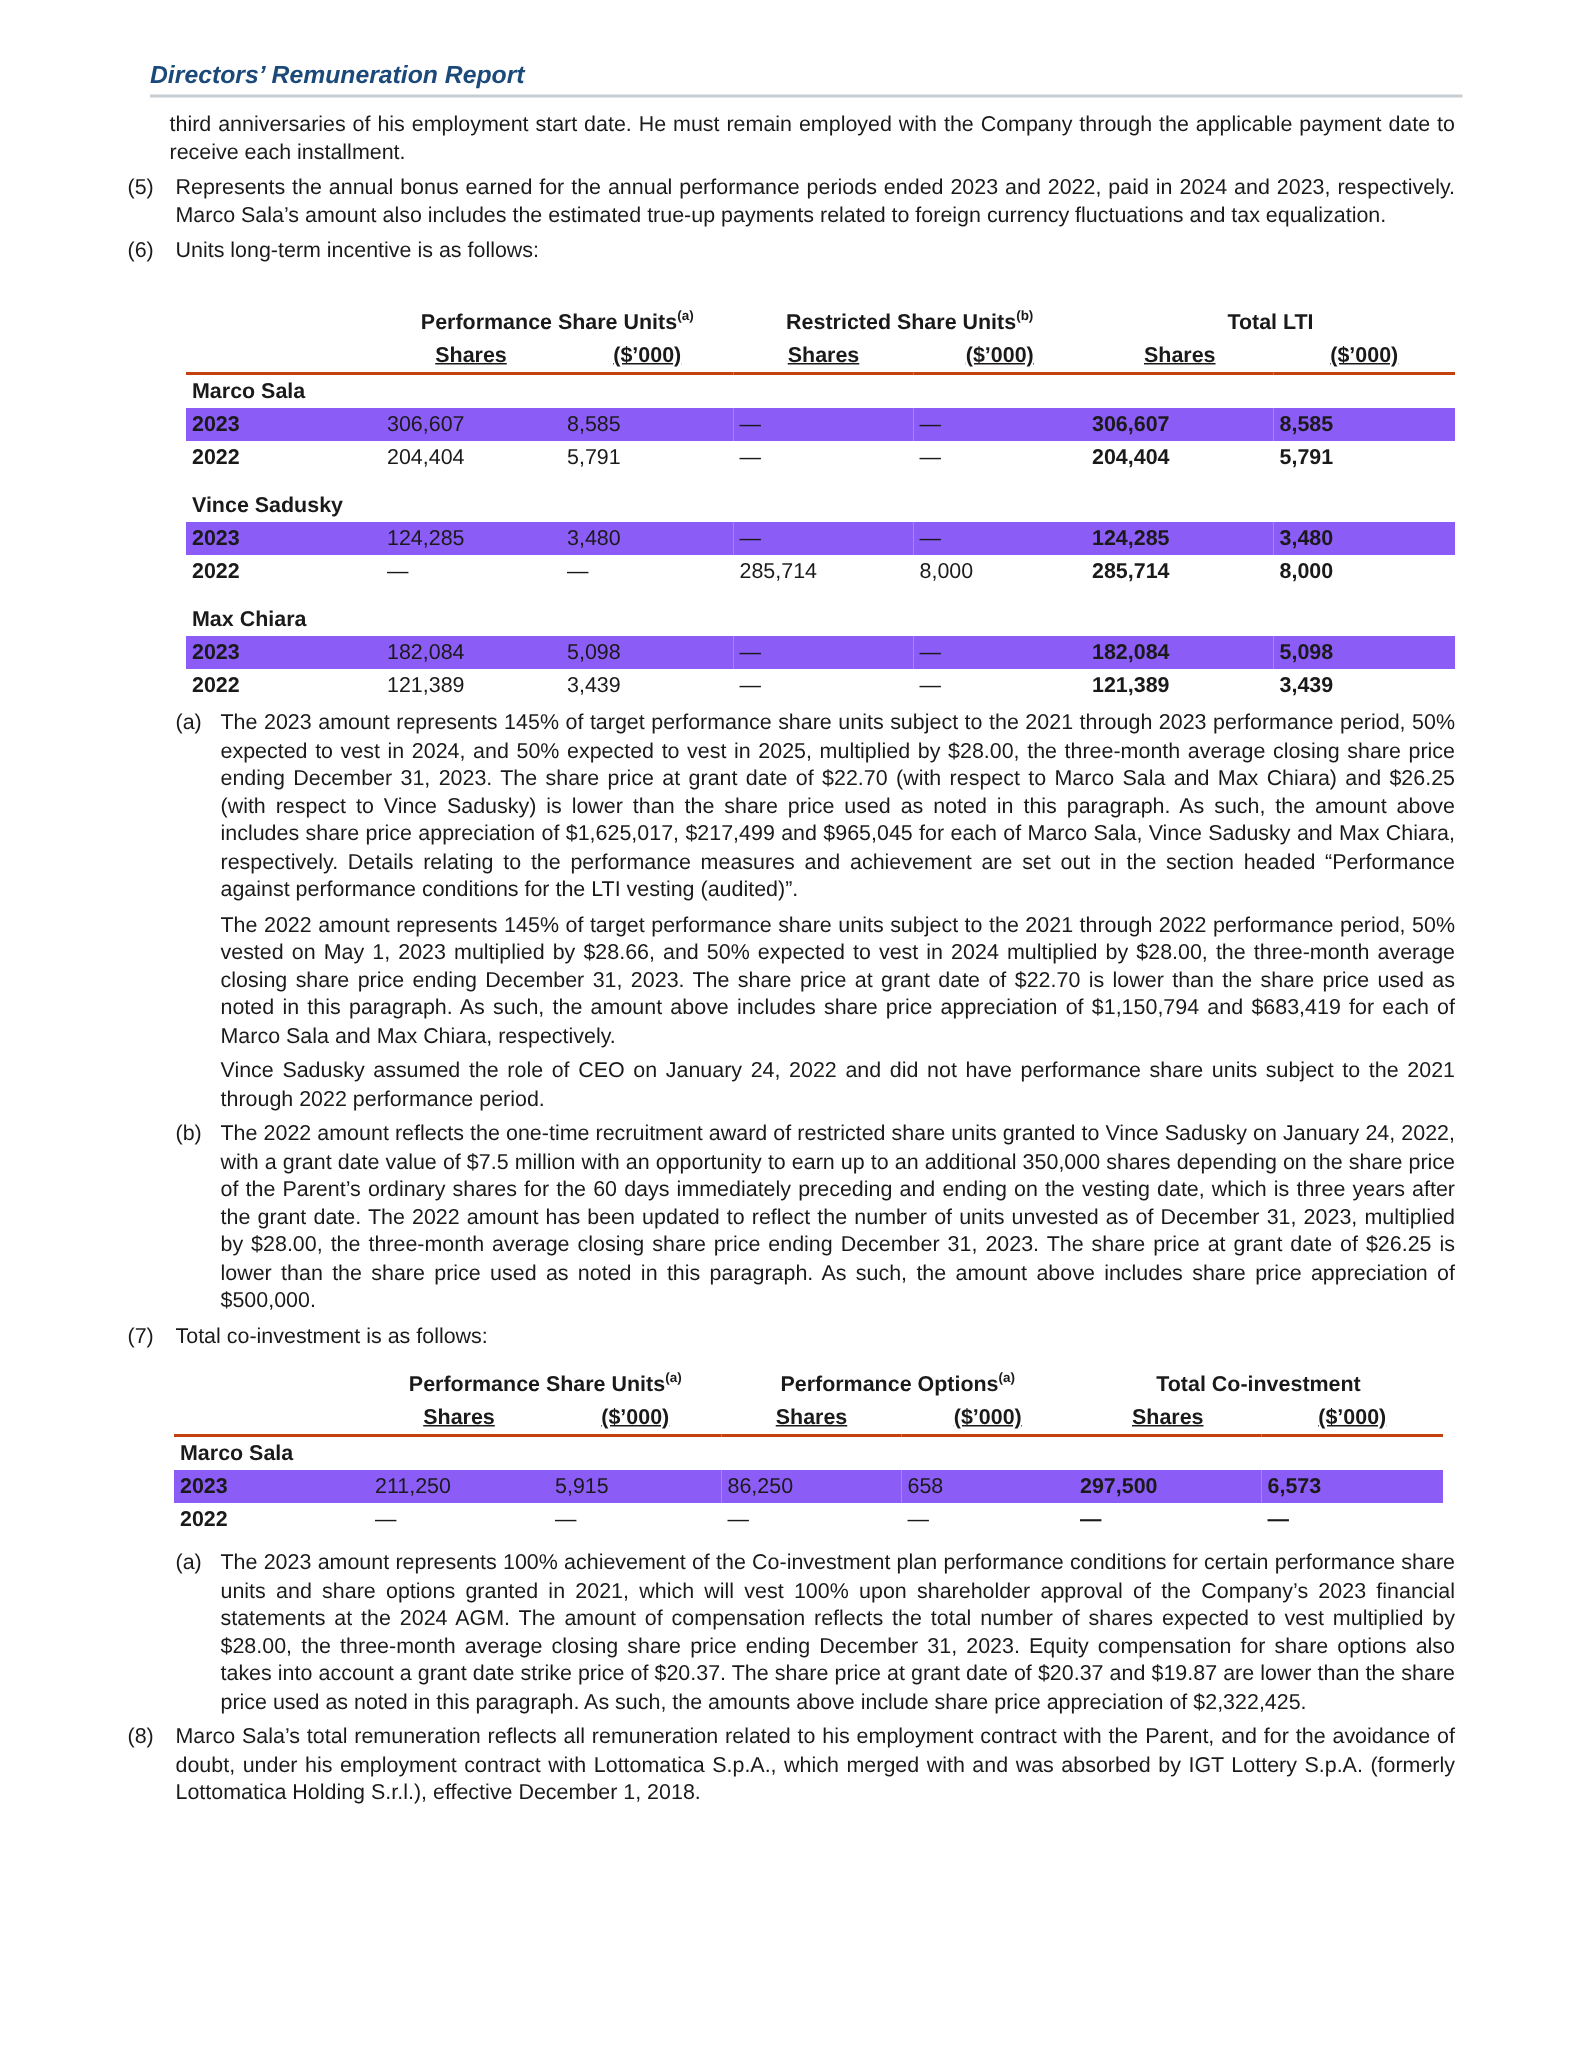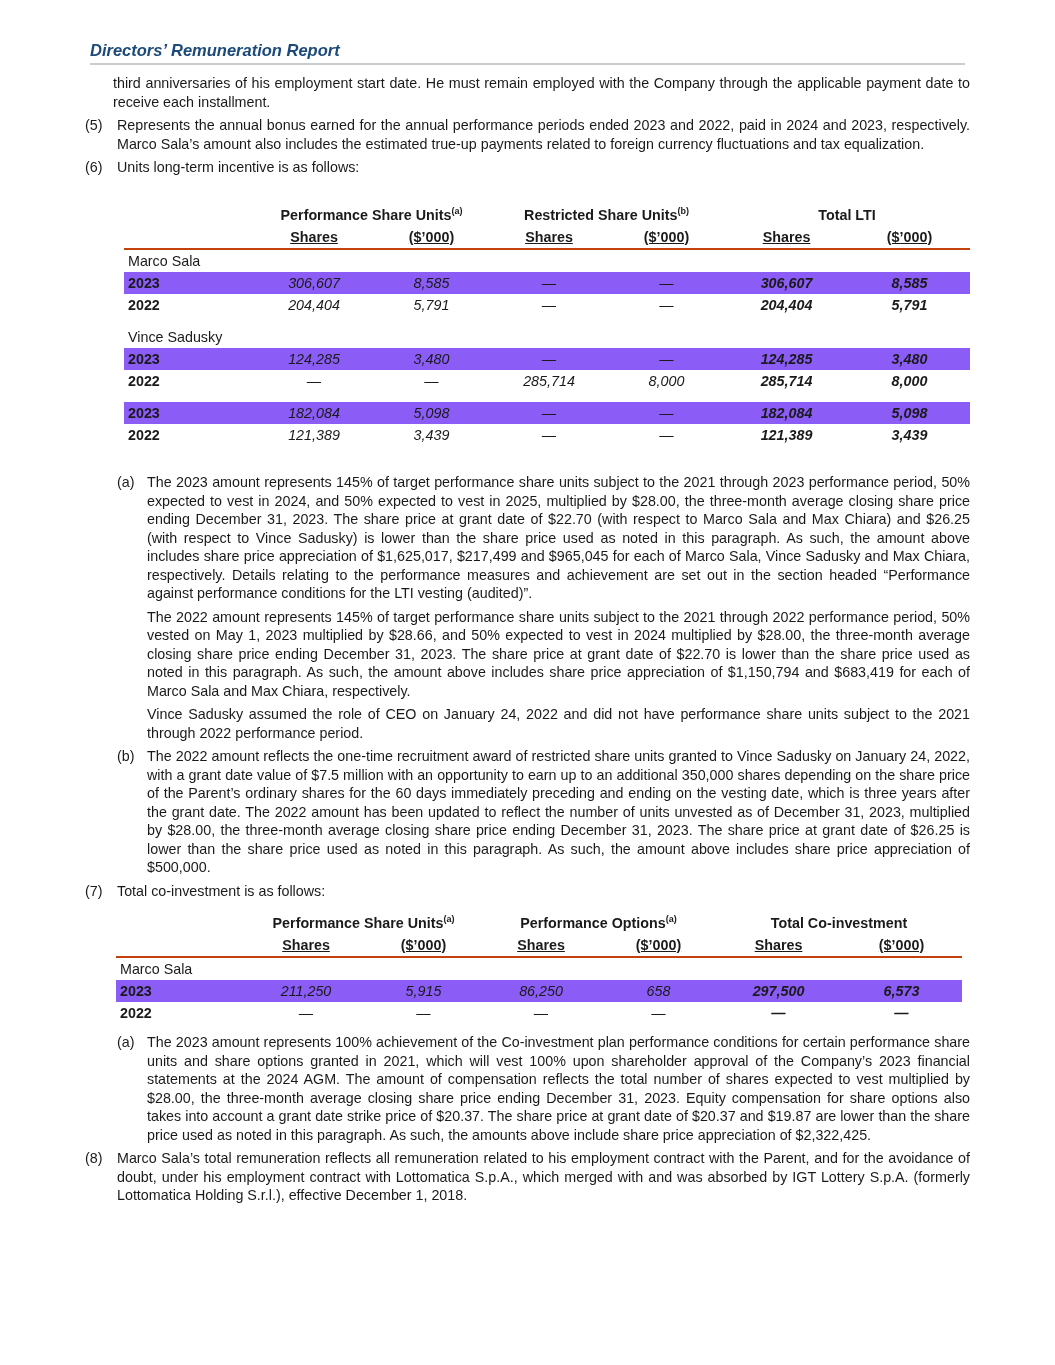--- a/index.html
+++ b/index.html
@@ -1,35 +1,35 @@
 <!DOCTYPE html>
 <html><head>
 <meta charset="utf-8">
 <style>
   html, body { margin: 0; padding: 0; background: #ffffff; }
   body { width: 1055px; height: 1365px; position: relative; font-family: "Liberation Sans", sans-serif; color: #1a1a1a; font-size: 14.3px; }
   .page { position: absolute; left: 0; top: 0; width: 1055px; height: 1365px; }
-  .header { position: absolute; left: 90px; top: 39px; width: 875px; height: 24px; border-bottom: 2px solid #c8cdd2; }
+  .header { position: absolute; left: 100px; top: 39px; width: 875px; height: 24px; border-bottom: 2px solid #c8cdd2; }
   .header-title { font-weight: bold; font-style: italic; color: #1b4a7a; font-size: 16.5px; line-height: 22px; }
   .block { position: absolute; left: 85px; width: 885px; line-height: 18.5px; text-align: justify; }
   .note { display: flex; margin-bottom: 5px; }
   .note .num { width: 32px; flex: 0 0 32px; }
   .note .txt { flex: 1; text-align: justify; }
   .subnote { display: flex; margin-left: 32px; margin-bottom: 5px; }
   .subnote .num { width: 30px; flex: 0 0 30px; }
   .subnote .txt { flex: 1; text-align: justify; }
   .para { margin-left: 62px; margin-bottom: 5px; text-align: justify; }
   table.t { border-collapse: collapse; font-size: 14.3px; }
   table.t td, table.t th { padding: 0 4px; height: 22px; line-height: 22px; white-space: nowrap; }
   table.t th { font-weight: bold; text-align: center; }
   table.t .hdr2 th { border-bottom: 2px solid #c2410c; text-decoration: underline; }
-  table.t td.num { text-align: center; font-style: italic; }
+  table.t td.num { text-align: left; }
   table.t td.bold { font-weight: bold; }
   table.t tr.hl td { background: #8b5cf6; }
-  table.t tr.name td { font-weight: normal; margin-left: 36px; }
+  table.t tr.name td { font-weight: bold; margin-left: 36px; }
   table.t tr.gap td { height: 10px; line-height: 10px; }
   sup { font-size: 9px; vertical-align: super; line-height: 0; }
   .footer { position: absolute; left: 85px; top: 1307px; width: 885px; font-size: 14.3px; display: flex; justify-content: space-between; }
 </style>
 </head>
 <body>
 
 <div class="page">
 
   <div class="header">
@@ -118,20 +118,23 @@
             <td class="num">—</td>
             <td class="num">—</td>
             <td class="num">285,714</td>
             <td class="num">8,000</td>
             <td class="num bold">285,714</td>
             <td class="num bold">8,000</td>
           </tr>
           <tr class="gap">
             <td colspan="7"></td>
           </tr>
+          <tr class="name">
+            <td colspan="7">Max Chiara</td>
+          </tr>
           <tr class="hl">
             <td class="bold">2023</td>
             <td class="num">182,084</td>
             <td class="num">5,098</td>
             <td class="num">—</td>
             <td class="num">—</td>
             <td class="num bold">182,084</td>
             <td class="num bold">5,098</td>
           </tr>
           <tr>

